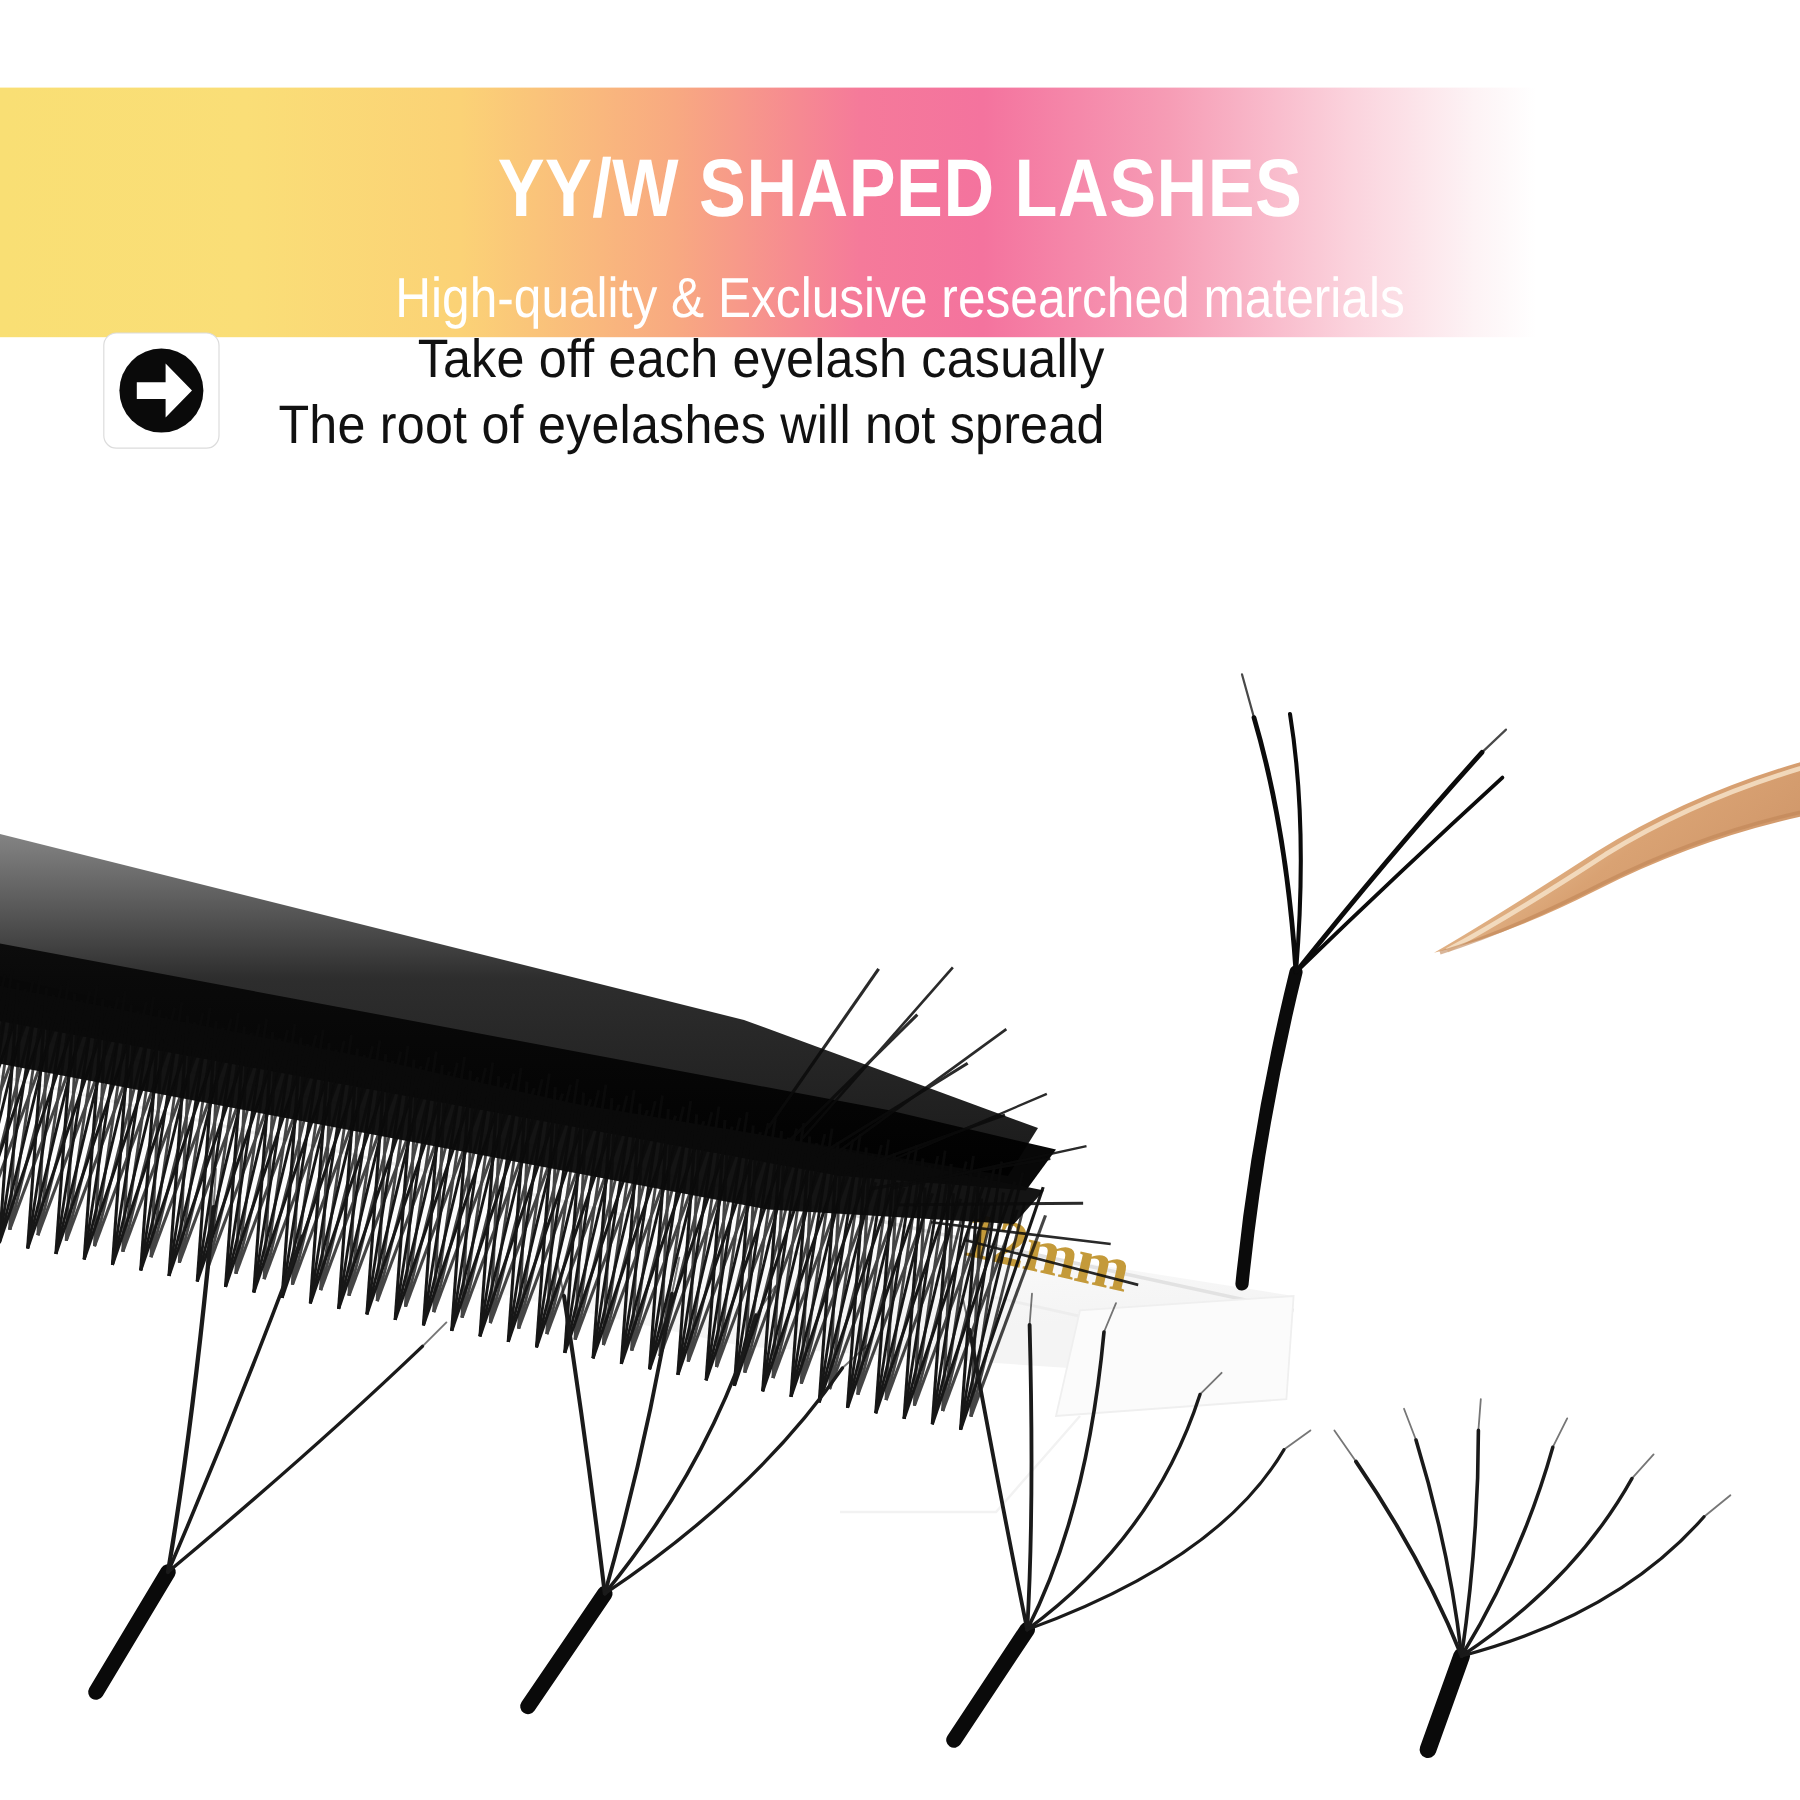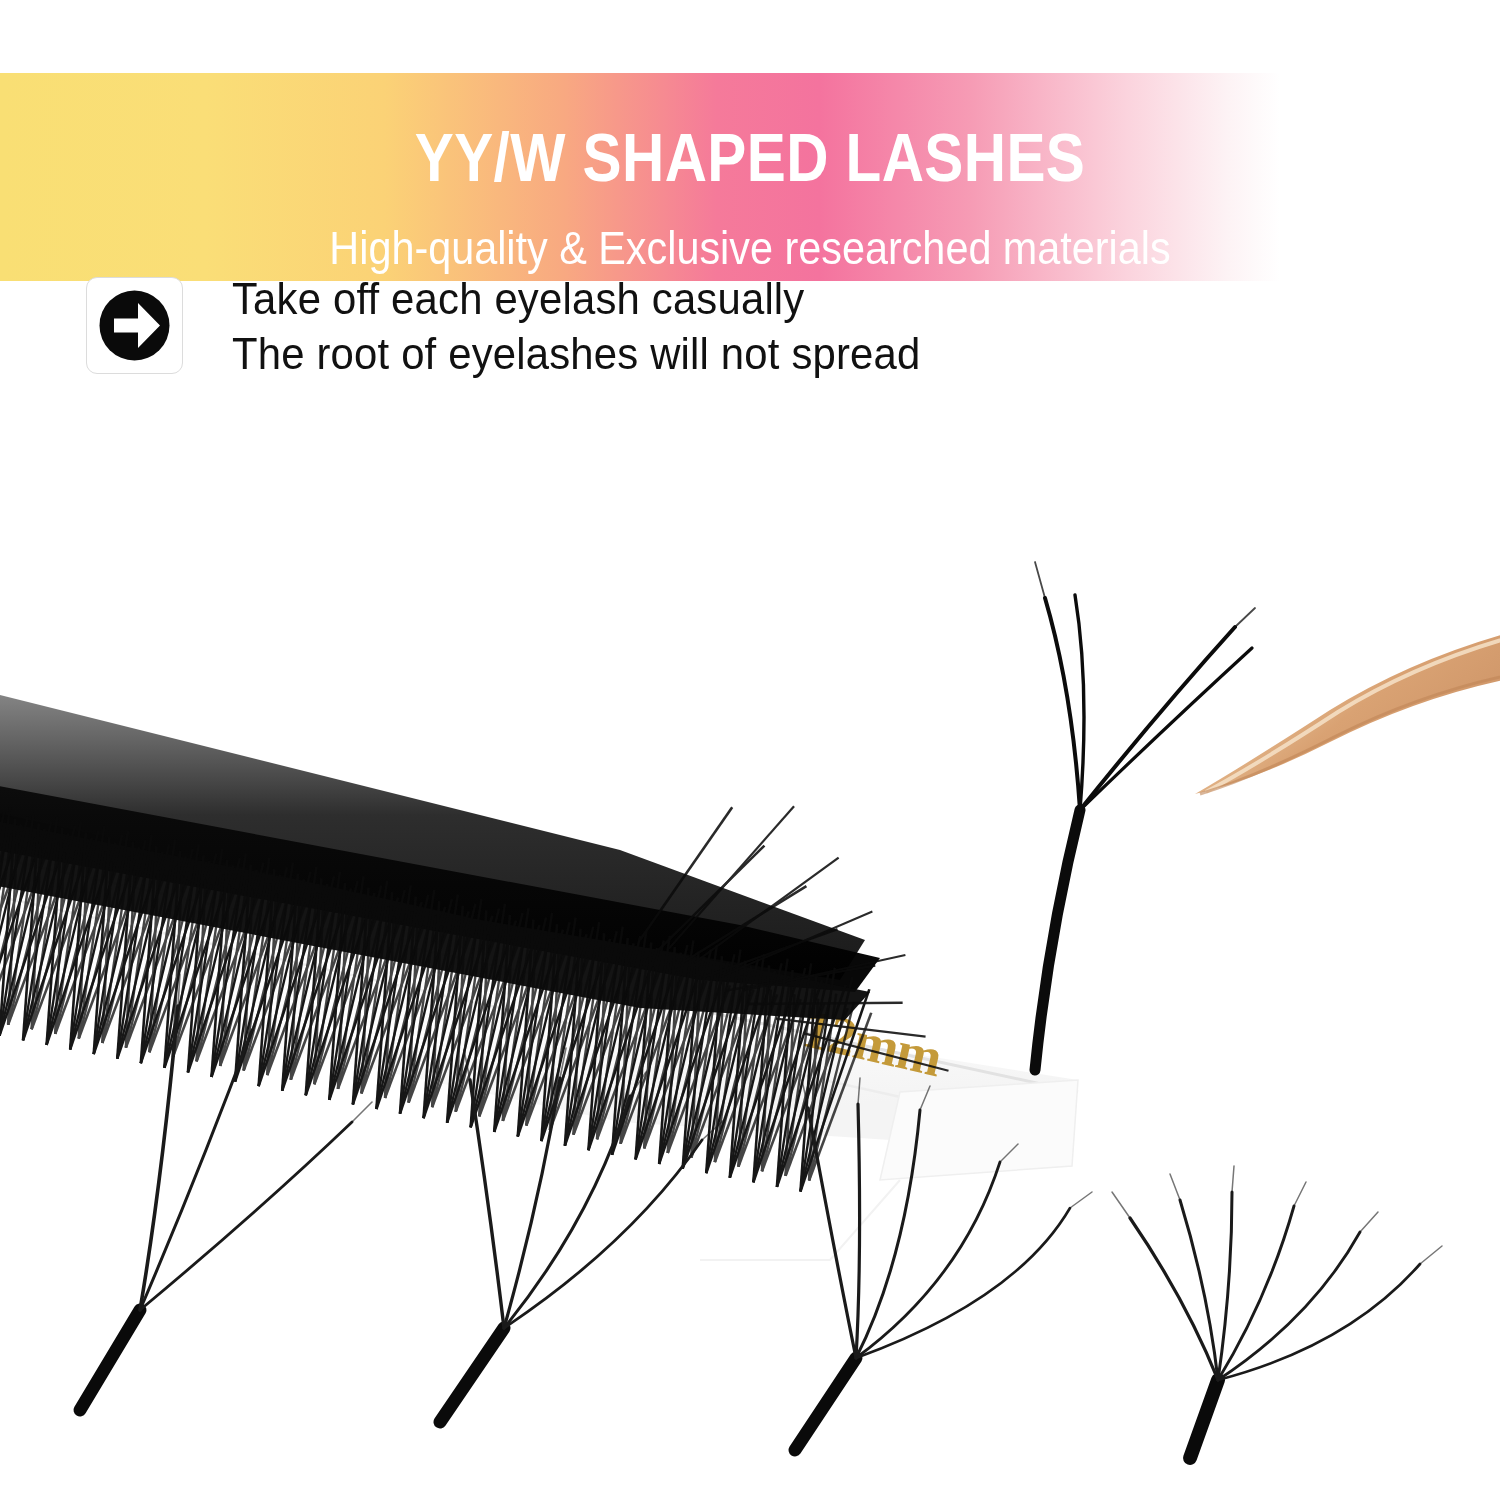--- a/index.html
+++ b/index.html
@@ -67,20 +67,21 @@
     white-space: nowrap;
   }
 
   
   #feature-note {
     position: absolute;
     left: 86px;
     top: 277px;
     width: 1100px;
     height: 112px;
+    text-align: right;
   }
   #arrow-badge {
     position: absolute;
     left: 0;
     top: 0;
     width: 97px;
     height: 97px;
     background: #ffffff;
     border: 1.5px solid #dcdcdc;
     border-radius: 11px;

